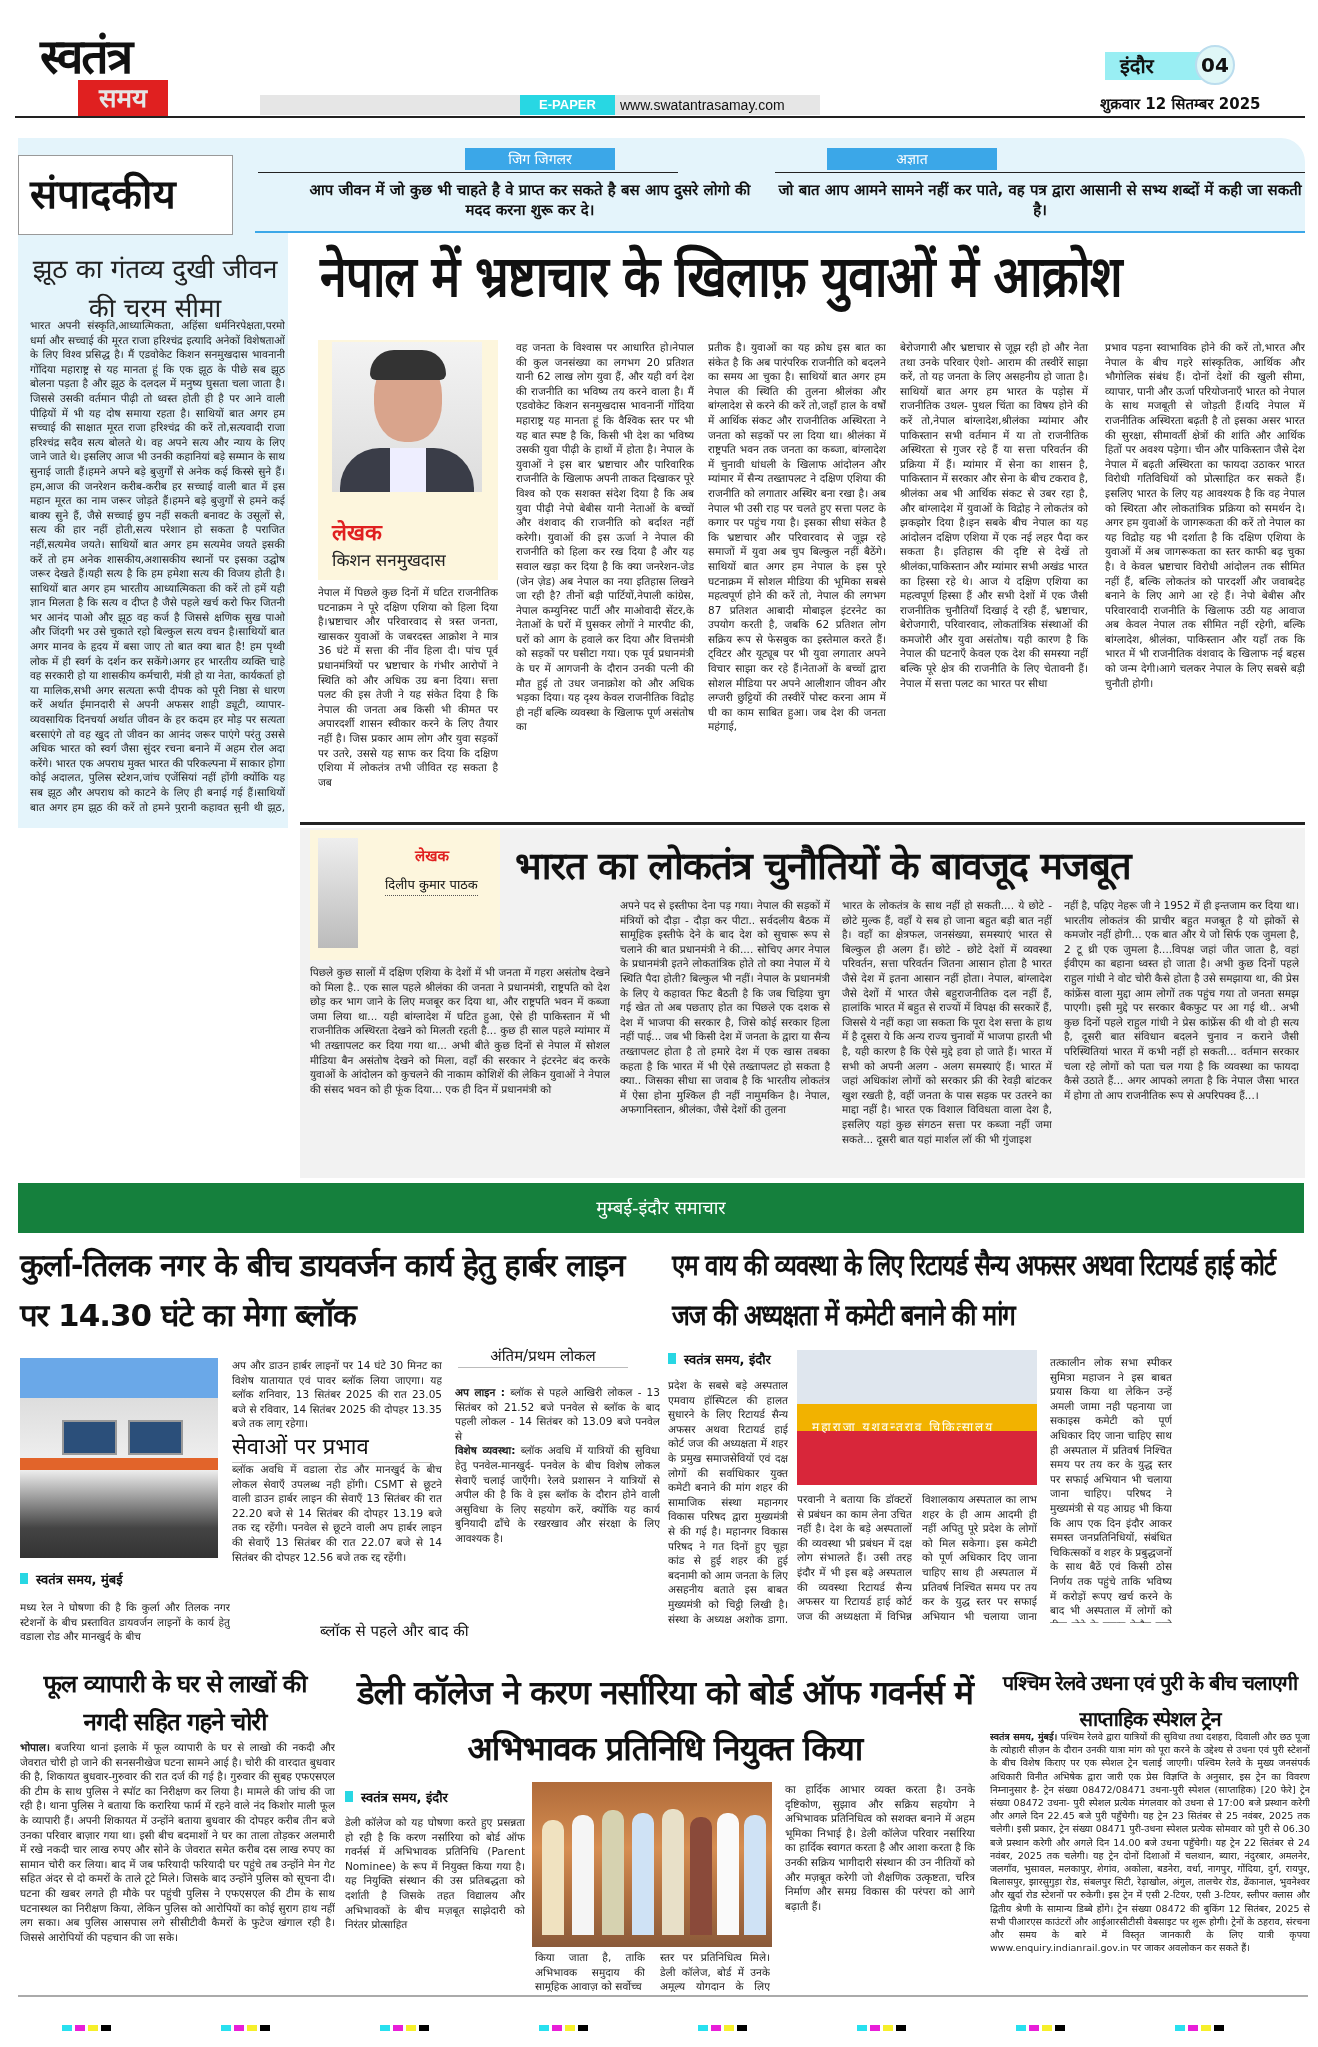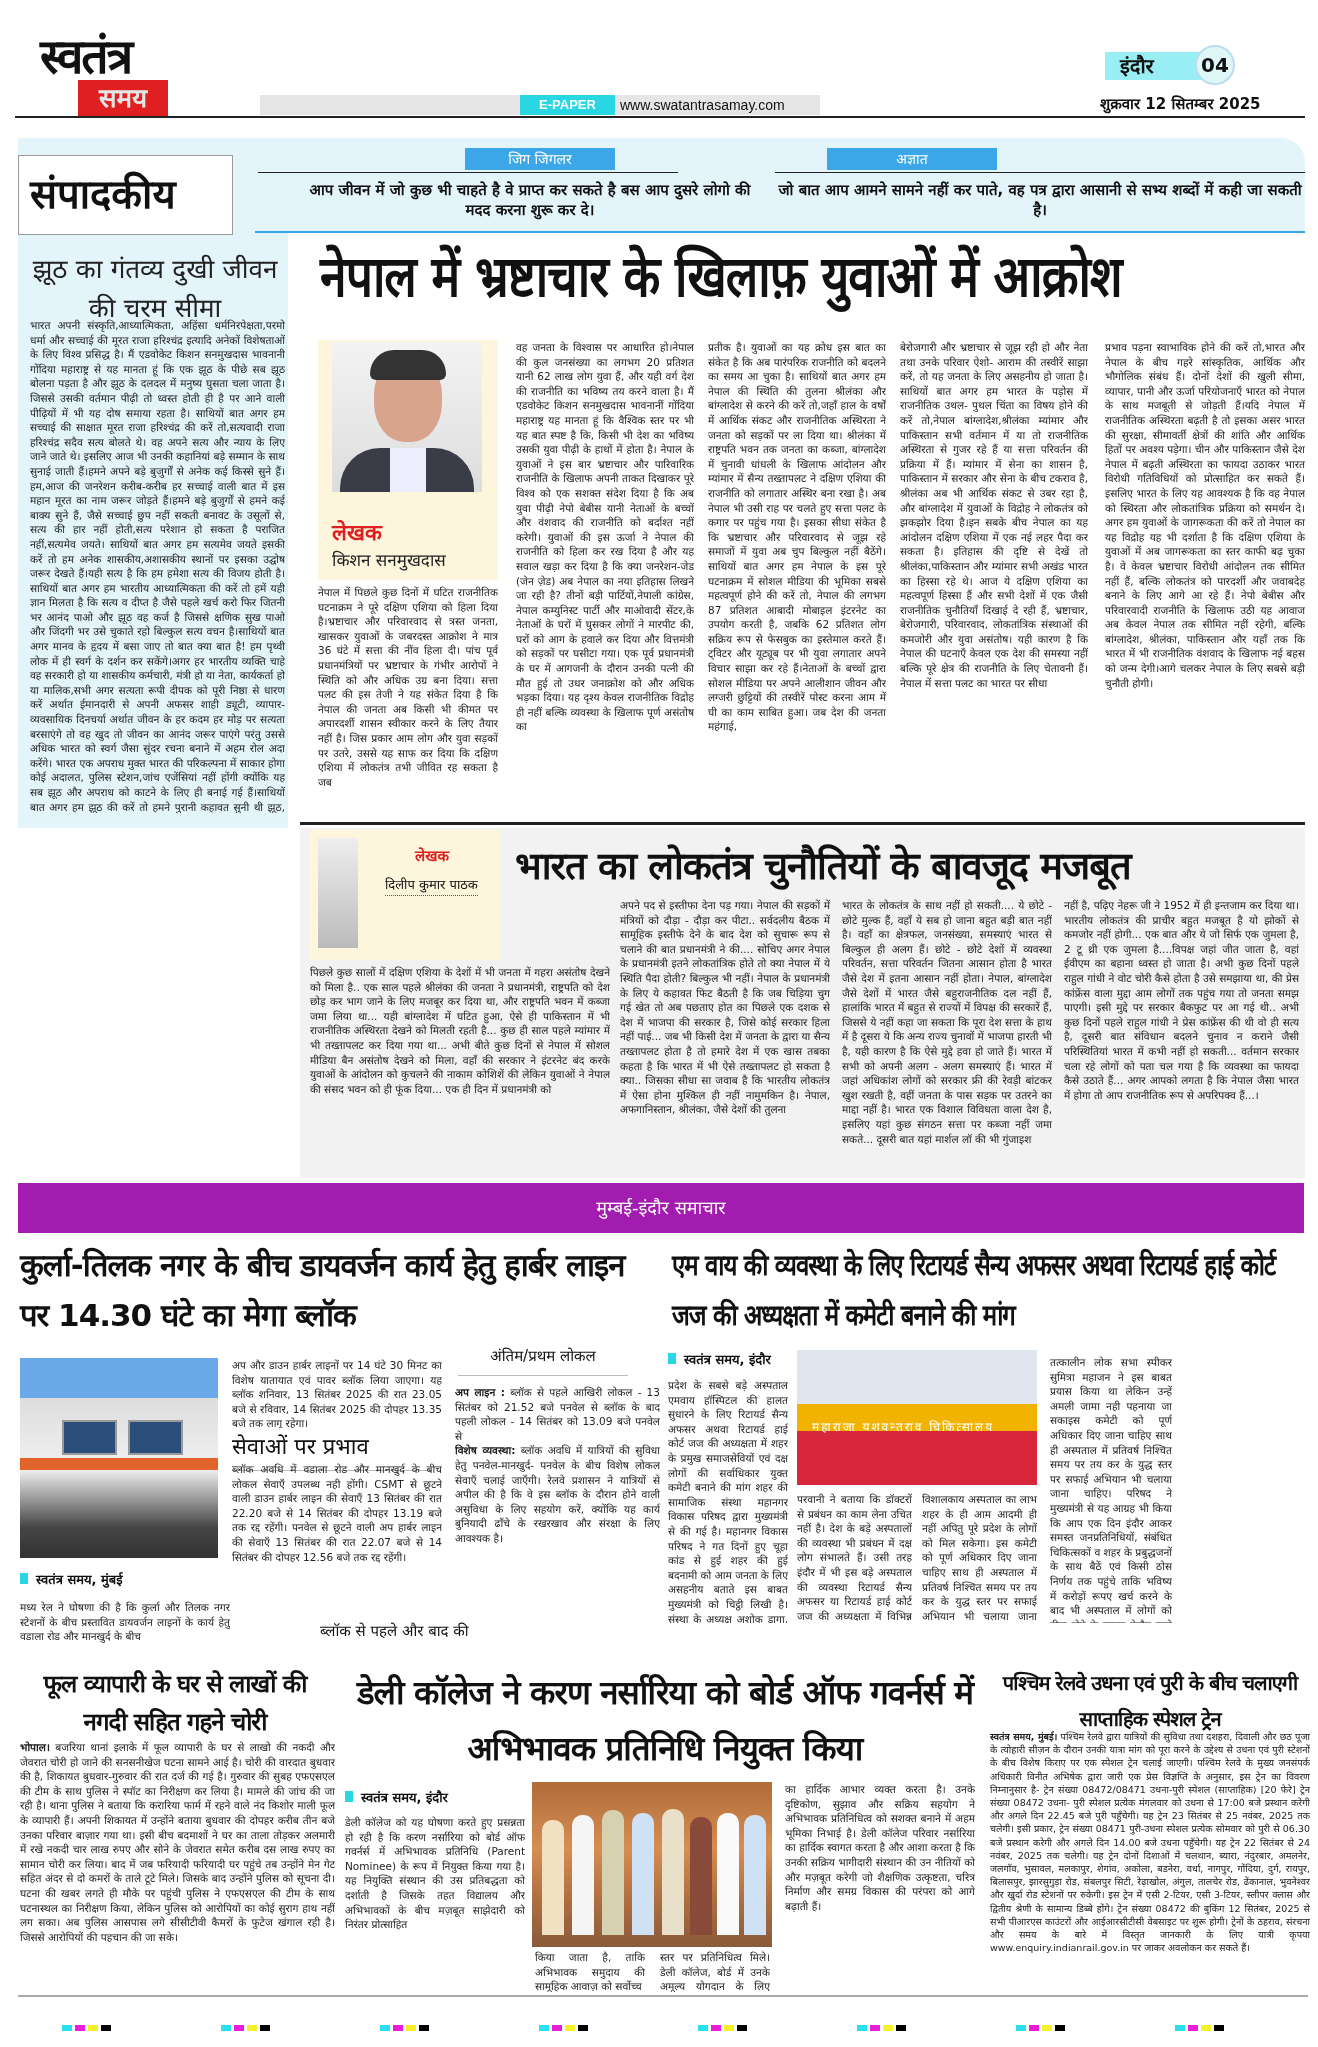--- a/index.html
+++ b/index.html
@@ -42,29 +42,29 @@
 .col{font-size:10.5px;line-height:14.6px;text-align:justify;color:#222}
 
 .rule2{left:300px;top:822px;width:1005px;height:3px;background:#222}
 .art2-bg{left:300px;top:828px;width:1005px;height:350px;background:#f2f2f2}
 .art2-author{left:310px;top:830px;width:190px;height:130px;background:#fdf6dd}
 .art2-photo{left:318px;top:838px;width:40px;height:110px;background:linear-gradient(#eee,#bbb)}
 .art2-label{left:415px;top:845px;font-size:15px;color:#e02020;font-weight:bold}
 .art2-name{left:385px;top:875px;font-size:13px;border-bottom:1px dotted #555;padding-bottom:2px}
 .headline2{left:515px;top:838px;font-size:38px;font-weight:bold;letter-spacing:-1px;white-space:nowrap}
 
-.secbar{left:18px;top:1183px;width:1286px;height:50px;background:#a21caf;color:#fff;font-size:18px;text-align:center;line-height:50px}
+.secbar{left:18px;top:1183px;width:1286px;height:50px;background:#15803d;color:#fff;font-size:18px;text-align:center;line-height:50px}
 
 .h3{font-weight:bold;letter-spacing:-1px;white-space:nowrap;line-height:1.3}
 .train{left:20px;top:1358px;width:198px;height:200px;background:linear-gradient(180deg,#6aa8e8 0%,#6aa8e8 20%,#ddd 20%,#eee 50%,#e2642a 50%,#e2642a 56%,#eee 56%,#444 85%,#333 100%)}
 .win1{left:62px;top:1420px;width:55px;height:35px;background:#2b4f7a;border:2px solid #999}
 .win2{left:128px;top:1420px;width:55px;height:35px;background:#2b4f7a;border:2px solid #999}
 .credit{font-size:13px;font-weight:bold}
 .credit::before{content:"";display:inline-block;width:8px;height:11px;background:#28d7e3;margin-right:8px}
-.subhead{font-size:22px;border-bottom:1px solid #bbb;padding-bottom:10px}
+.subhead{font-size:22px;border-bottom:1px solid #bbb;padding-bottom:2px}
 .hosp{left:797px;top:1350px;width:240px;height:135px;background:linear-gradient(180deg,#dfe6ee 0%,#dfe6ee 40%,#f2b200 40%,#f2b200 60%,#d8263a 60%,#d8263a 100%)}
 .hosp-sign{left:812px;top:1418px;font-size:12px;color:#fff;letter-spacing:2px}
 .group{left:532px;top:1782px;width:240px;height:165px;background:linear-gradient(180deg,#b06b3a 0%,#d68e52 40%,#b07040 70%,#8a5a3a 100%)}
 .person{position:absolute;bottom:12px;width:22px;border-radius:10px 10px 0 0}
 .dotrow{left:18px;top:1995px;width:1290px;height:2px;background:#aaa}
 .swatch{position:absolute;top:2025px;width:10px;height:6px}
 </style>
 </head>
 <body>
 

